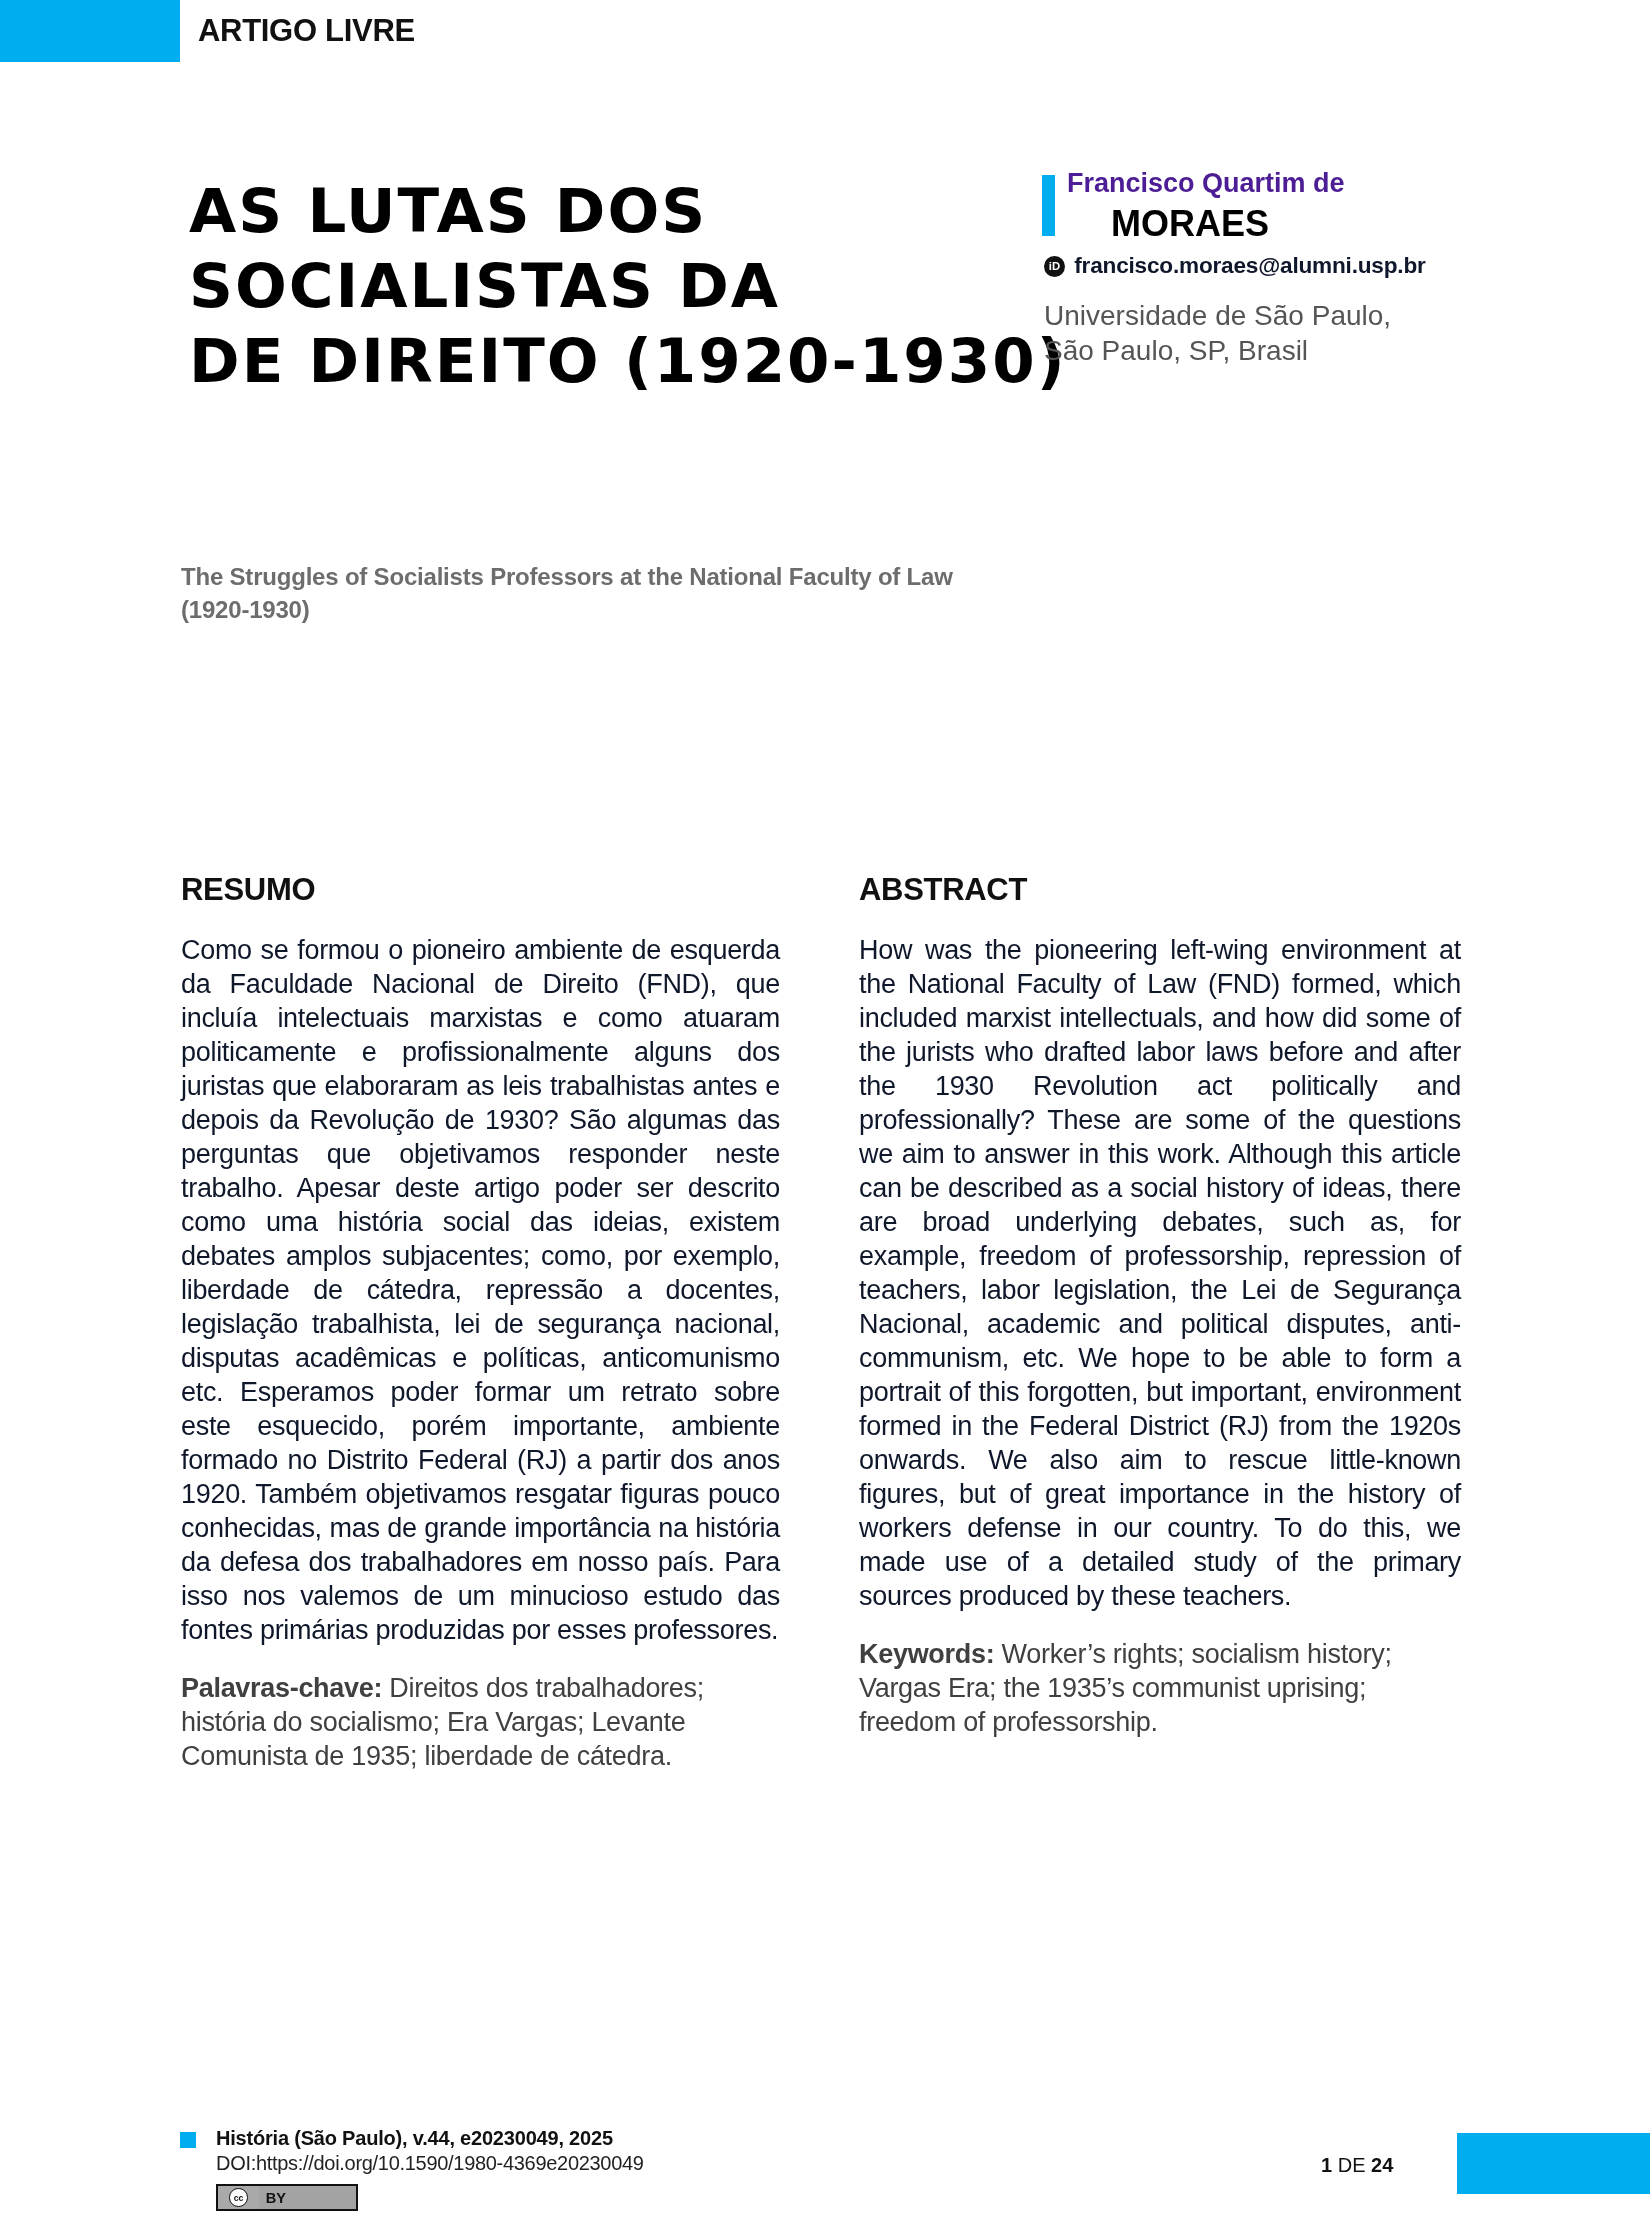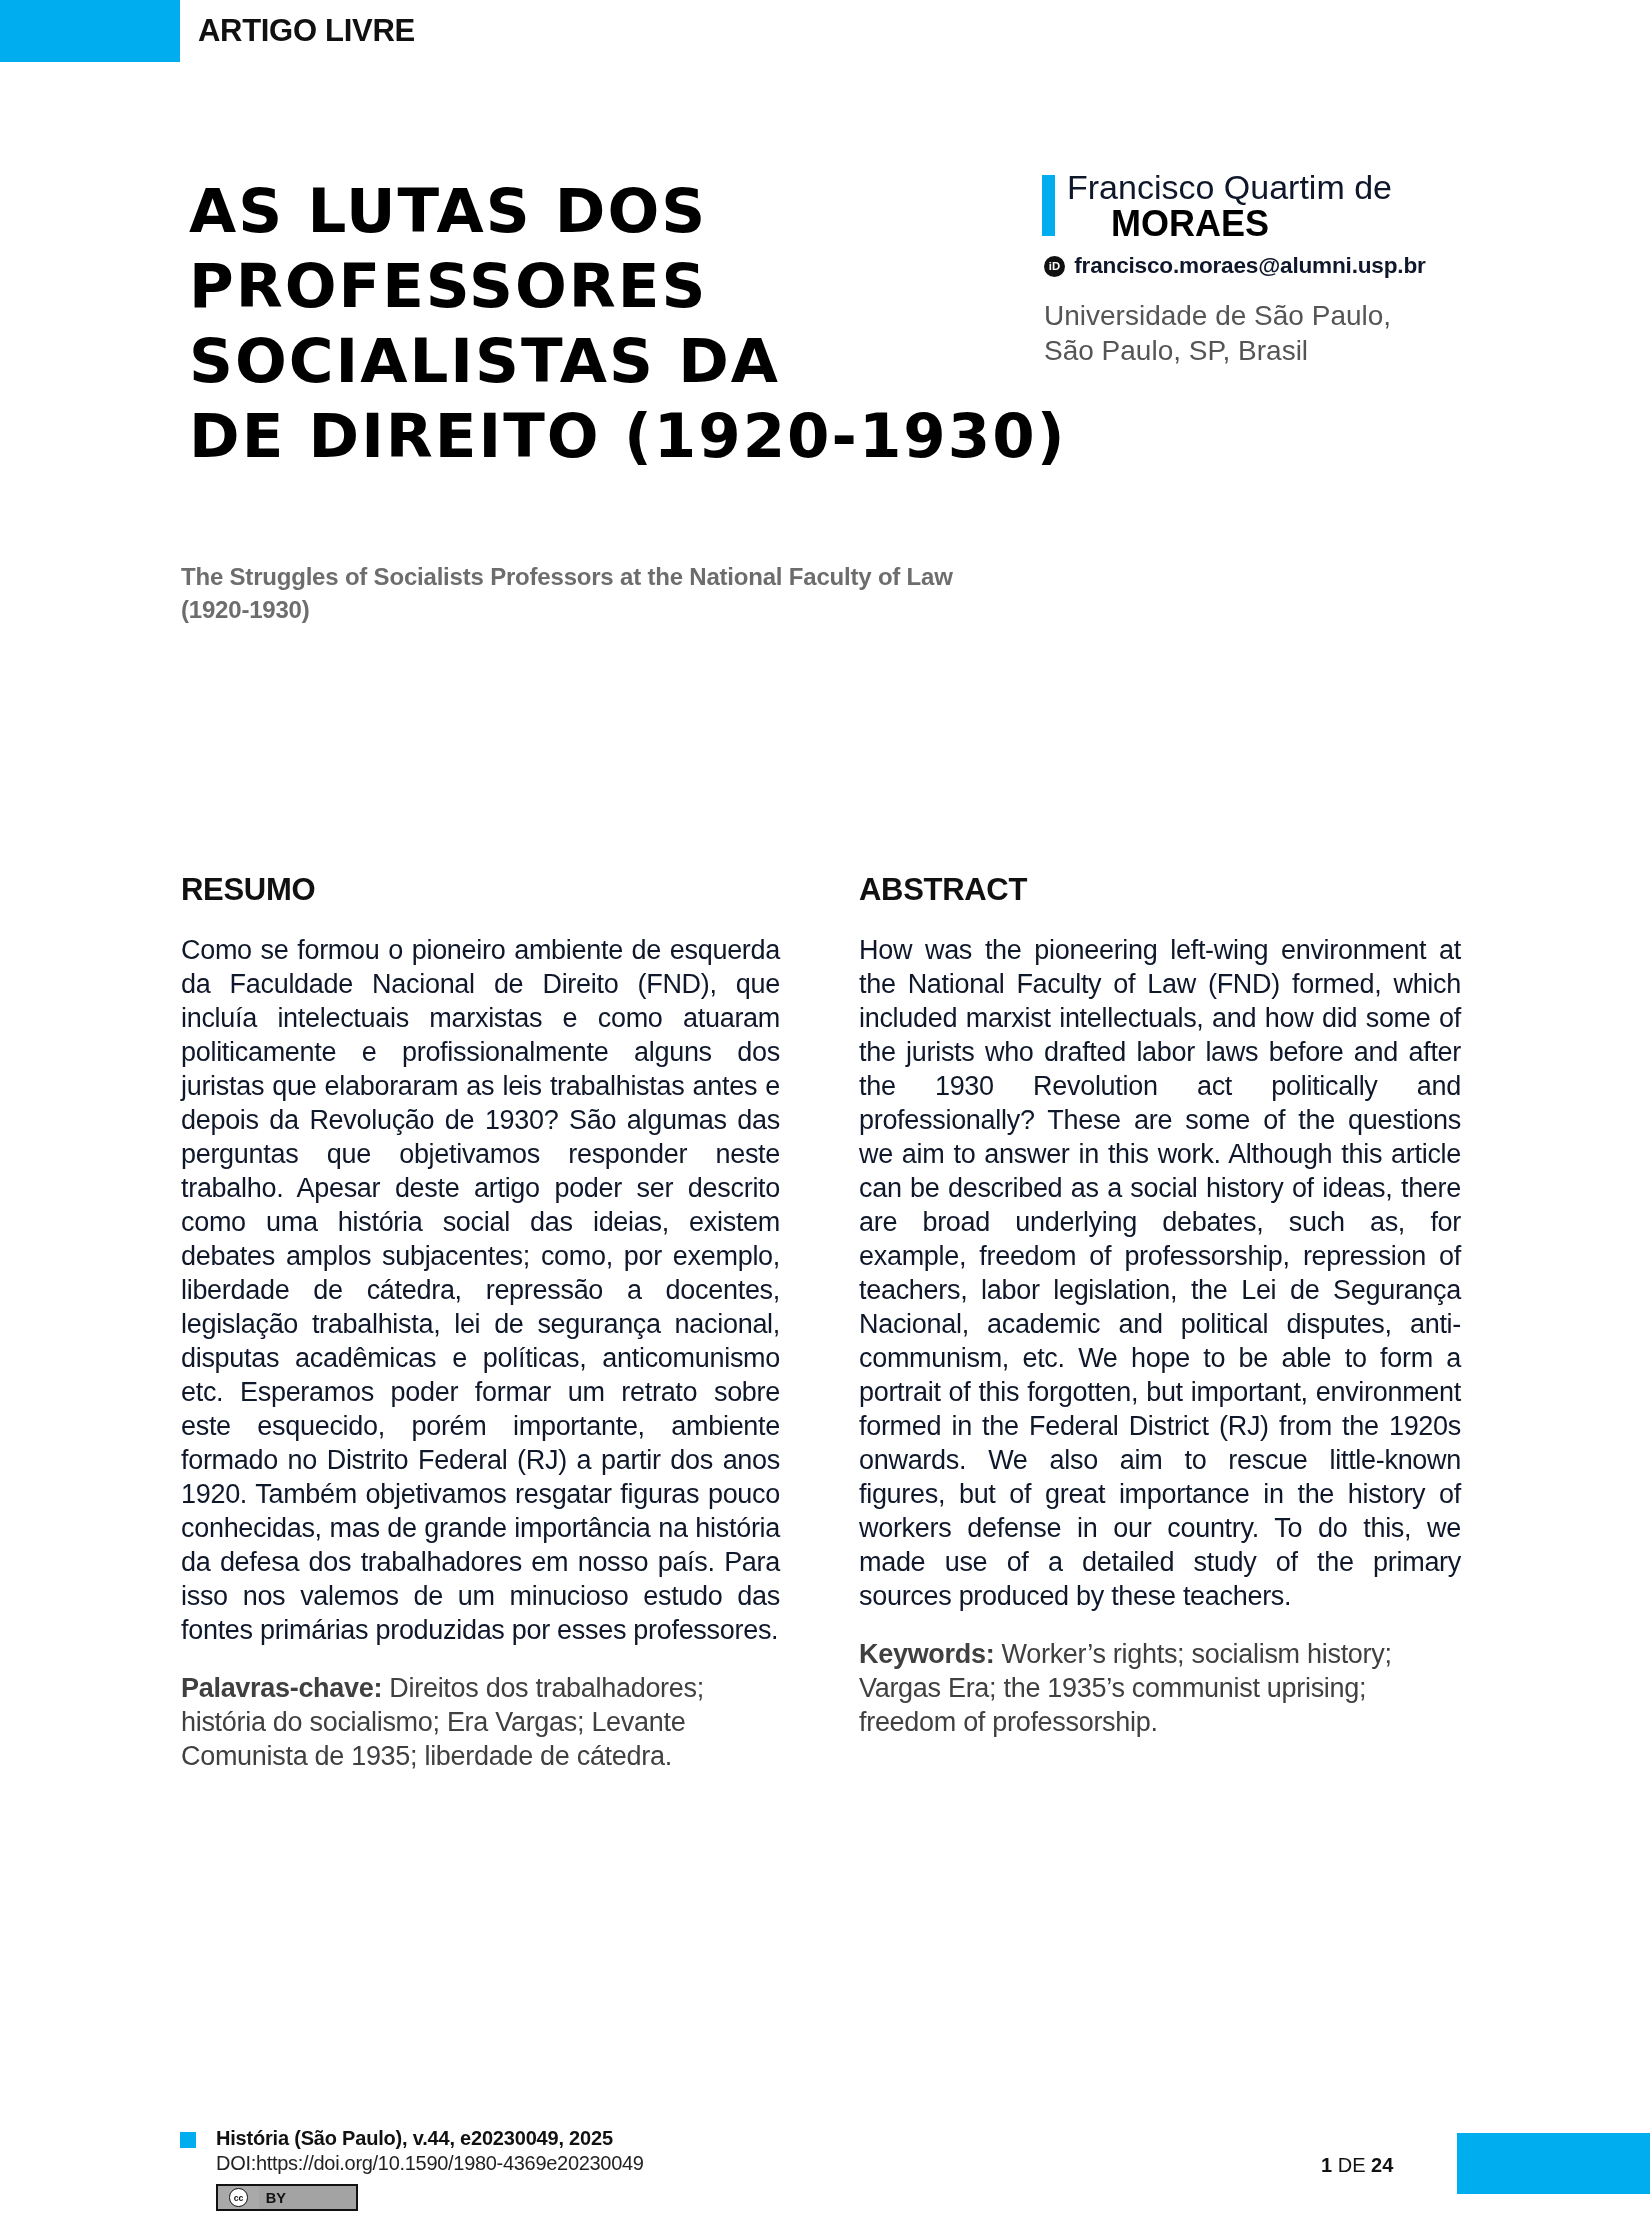--- a/index.html
+++ b/index.html
@@ -9,21 +9,21 @@
   .top-bar { left: 0; top: 0; width: 180px; height: 62px; background: #00aeef; }
   .section-label { left: 198px; top: 13.3px; font-size: 31px; font-weight: bold; letter-spacing: -0.3px; color: #111; }
 
   .title { left: 181px; top: 165px; width: 865px; font-family: "DejaVu Sans", sans-serif;
            font-weight: 900; font-size: 61px; line-height: 75px; letter-spacing: 2px; color: #000;
            transform: scaleX(1.0); }
   .title .ln { display: block; white-space: nowrap; font-weight: bold; }
   .subtitle { left: 181px; top: 560px; width: 825px; font-size: 24px; line-height: 33px; font-weight: bold; color: #6d6d6d; letter-spacing: -0.2px; }
 
   .author-bar { left: 1042px; top: 175px; width: 13.3px; height: 61px; background: #00aeef; }
-  .author-first { left: 1067px; top: 168px; font-size: 34px; color: #0f172a; white-space: nowrap; }
+  .author-first { left: 1067px; top: 168px; font-size: 27px; color: #4c1d95; white-space: nowrap; font-weight: bold; }
   .author-last { left: 1067px; top: 203px; font-size: 36px; font-weight: bold; color: #000; white-space: nowrap; margin-left: 44px; }
   .email-row { left: 1044px; top: 253px; display: flex; align-items: center; white-space: nowrap; }
   .orcid-icon { width: 21px; height: 21px; border-radius: 50%; background: #111; color: #fff; font-size: 11.3px; font-weight: bold;
                 display: flex; align-items: center; justify-content: center; margin-right: 9.3px; }
   .email { font-size: 22.6px; font-weight: bold; color: #0f172a; letter-spacing: -0.2px; }
   .affil { left: 1044px; top: 298px; font-size: 28px; line-height: 35px; color: #555; }
 
   .col { width: 599px; }
   .col-left { left: 181px; top: 872px; }
   .col-right { left: 859px; top: 872px; width: 602px; }
@@ -46,21 +46,20 @@
   .foot-bar { left: 1457px; top: 2133px; width: 193px; height: 61px; background: #00aeef; }
 </style>
 </head>
 <body>
 
 <div class="abs top-bar"></div>
 <div class="abs section-label">ARTIGO LIVRE</div>
 
 <h1 class="abs title" style="margin:8px;">
   <span class="ln">AS LUTAS DOS</span>
-  <span class="ln">PROFESSORES</span>
   <span class="ln">SOCIALISTAS DA</span>
   <span class="ln">DE DIREITO (1920-1930)</span>
 </h1>
 <div class="abs subtitle">The Struggles of Socialists Professors at the National Faculty of Law (1920-1930)</div>
 
 <div class="abs author-bar"></div>
 <div class="abs author-first">Francisco Quartim de</div>
 <div class="abs author-last">MORAES</div>
 <div class="abs email-row">
   <span class="orcid-icon">iD</span>

